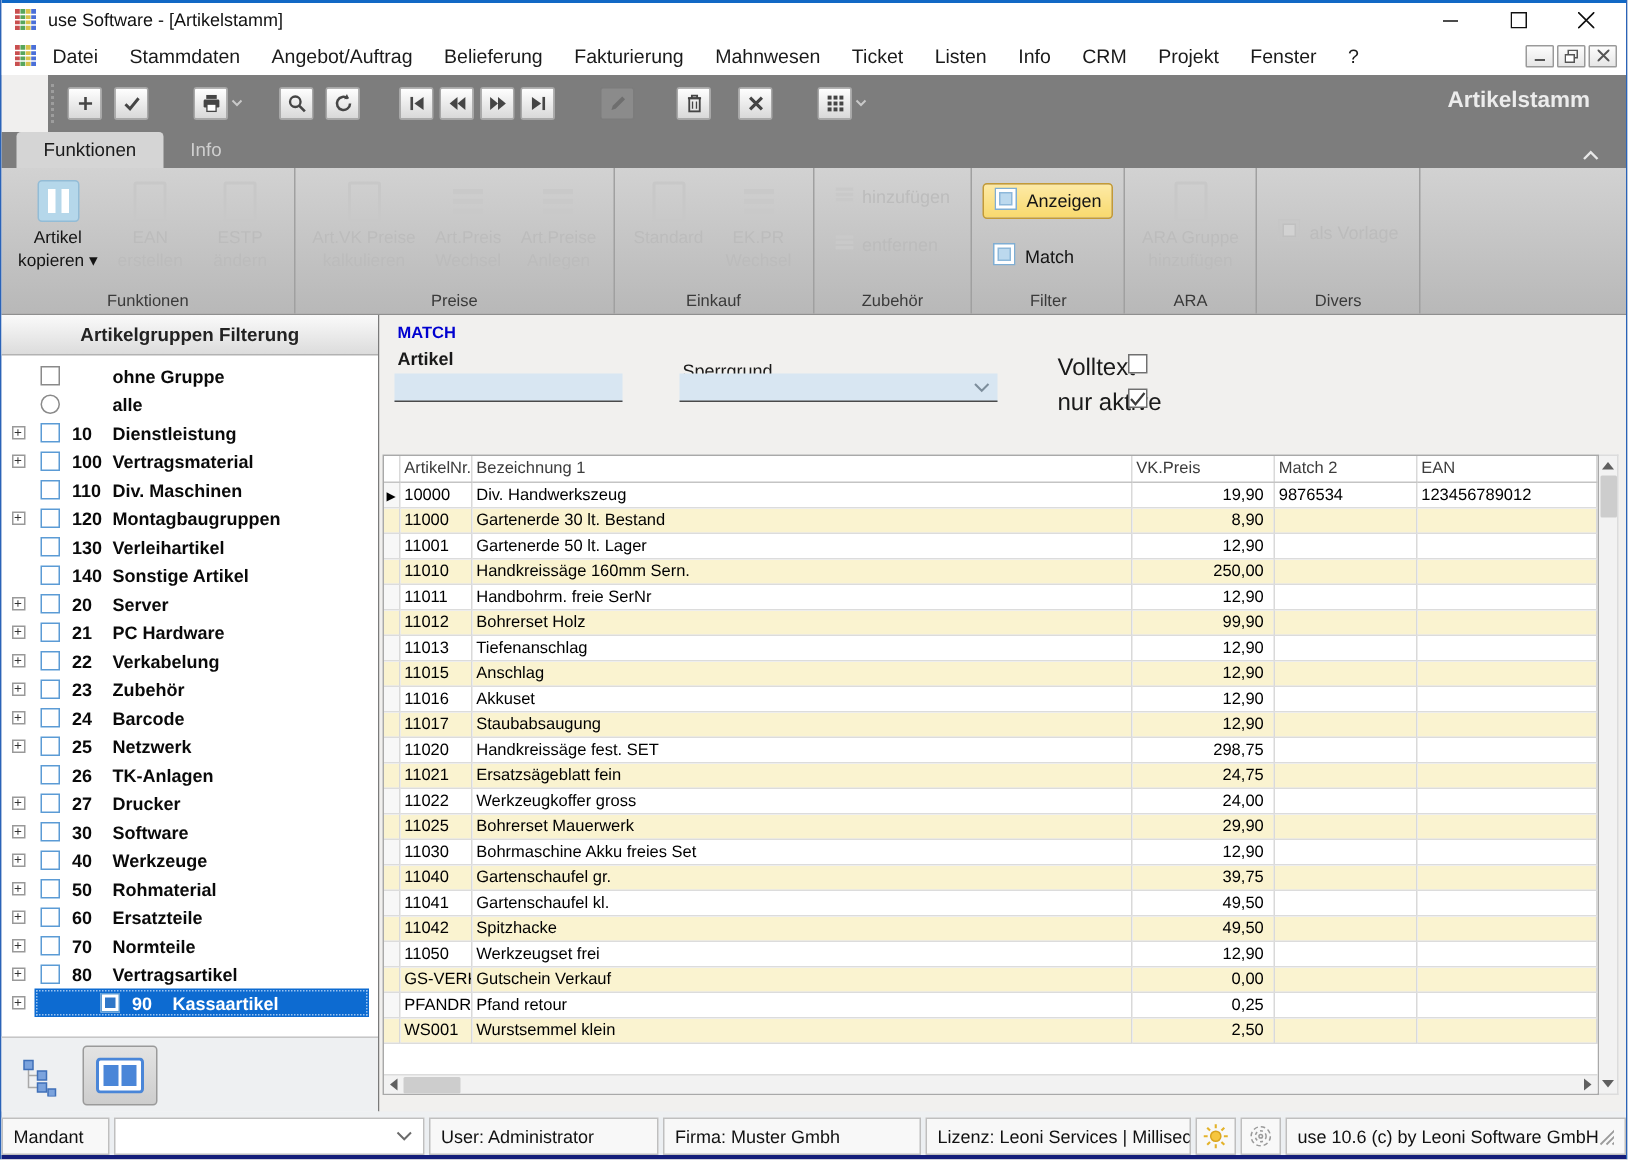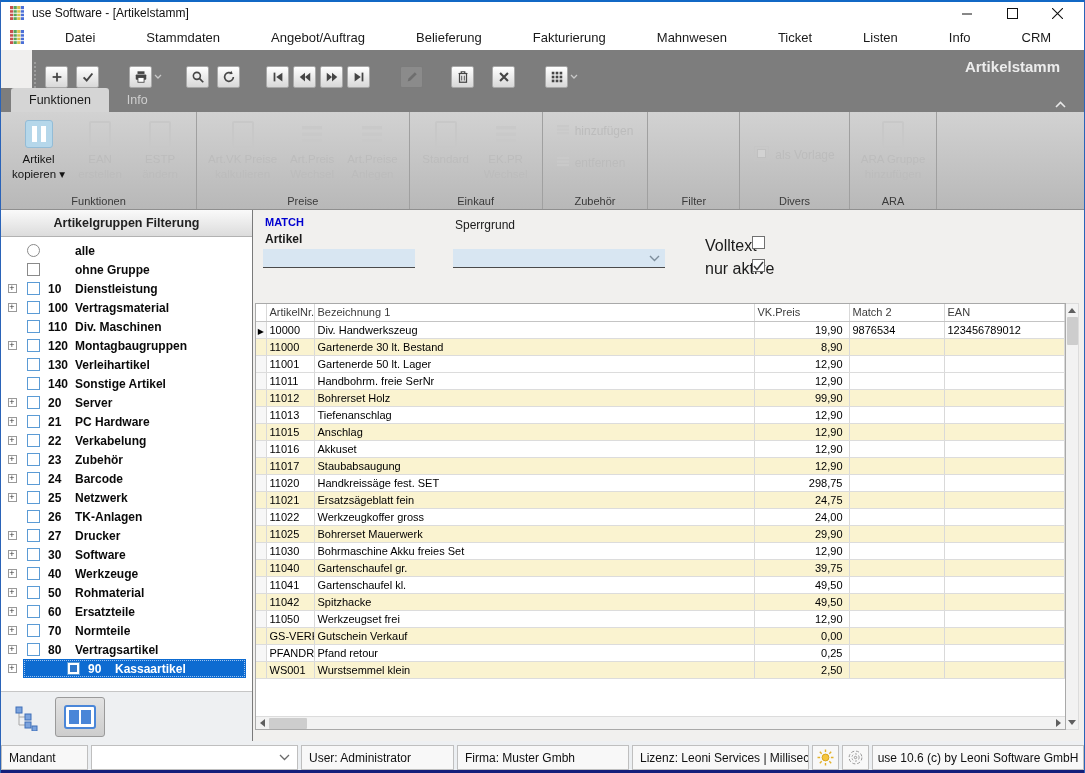--- a/index.html
+++ b/index.html
@@ -11,26 +11,26 @@
   
   .titlebar{ height:24px; background:#fff; border-top:2px solid #1168c5; display:flex; align-items:center; padding:0 4px 0 8px; flex:0 0 auto;}
   .app-icon{ width:16px; height:16px; display:inline-flex; flex:0 0 auto; }
   .title-text{ font-size:12px; color:#111; margin-left:7px; flex:1; }
   .win-controls{ display:flex; }
   .wc{ width:45px; height:20px; display:flex; align-items:center; justify-content:center; cursor:default;}
   
   .menubar{ height:26px; background:#fff; display:flex; align-items:center; padding:0 6px 0 8px; flex:0 0 auto;}
   .menubar .app-icon{ margin-right:10px; }
   #menu-items{ display:flex; gap:21px; flex:1; }
-  .menu-item{ font-size:13px; color:#1a1a1a; white-space:nowrap;margin-left:30px; }
+  .menu-item{ font-size:13px; color:#1a1a1a; white-space:nowrap; }
   .mdi-controls{ display:flex; gap:2px; }
   .mdi-btn{ width:19px; height:15px; border:1px solid #9a9a9a; background:linear-gradient(#fdfdfd,#e6e6e6);
             display:flex; align-items:center; justify-content:center; border-radius:1px;}
   
-  .toolbar{ height:38px; background:#7d7d7d; display:flex; align-items:flex-end; flex:0 0 auto; position:relative;margin-left:31px;}
+  .toolbar{ height:38px; background:#7d7d7d; display:flex; align-items:center; flex:0 0 auto; position:relative;margin-left:31px;}
   .tb-grip{ width:3px; height:26px; margin-left:2px; border-left:2px dotted #9d9d9d; }
   .tb-btn{ width:23px; height:22px; background:linear-gradient(#ffffff,#d8d8d8); border:1px solid #a8a8a8;
            border-radius:2px; display:flex; align-items:center; justify-content:center; }
   .tb-btn svg{ width:14px; height:14px; }
   .tb-btn.disabled{ background:#8b8b8b; border-color:#7c7c7c; }
   .tb-caret{ margin-left:2px; display:flex; align-items:center; }
   .screen-title{ position:absolute; right:24px; top:8px; font-size:15px; font-weight:bold; color:#ececec; }
   
   .tabrow{ height:24px; background:#7d7d7d; display:flex; align-items:flex-end; flex:0 0 auto; position:relative;}
   .tab{ height:24px; padding:0 18px; display:flex; align-items:center; font-size:12.5px; color:#cfcfcf; }
@@ -79,21 +79,21 @@
   .sidebar-footer{ height:50px; background:#eef0f2; border-top:1px solid #c6c6c6; display:flex; align-items:center; padding-left:10px; gap:16px; flex:0 0 auto;}
   .sf-btn{ display:flex; align-items:center; justify-content:center; }
   .sf-btn.pressed{ width:50px; height:40px; background:linear-gradient(#e3e3e3,#cdcdcd); border:1px solid #9a9a9a; border-radius:3px;}
   
   .main{ flex:1; display:flex; flex-direction:column; background:#f1f0ee; min-width:0;}
   .filterbar{ height:93px; position:relative; flex:0 0 auto; font-size:12px; color:#1a1a1a;}
   .f-match{ position:absolute; left:12px; top:6px; color:#0000d0; font-weight:bold; font-size:11px;}
   .f-artikel-label{ position:absolute; left:12px; top:22px; font-weight:bold;}
   .f-input{ position:absolute; left:10px; top:39px; width:152px; height:19px; background:#d8e6f2; border:none;
             border-bottom:1px solid #4a4a4a; font-family:inherit; font-size:12px; padding:0 4px;}
-  .f-sperr-label{ position:absolute; left:202px; top:8px; }
+  .f-sperr-label{ position:absolute; left:202px; top:30px; }
   .f-select{ position:absolute; left:200px; top:39px; width:212px; height:19px; background:#d8e6f2;
              border-bottom:1px solid #4a4a4a; display:flex; align-items:center; justify-content:flex-end; padding-right:5px;}
   .f-cbrow-label{ position:absolute; font-size:16px; }
   .f-cb{ position:absolute; width:13px; height:13px; border:1px solid #707070; background:#fff; display:flex; align-items:center; justify-content:center;}
   .f-cb svg{ display:block; }
   
   .grid-wrap{ flex:1; display:flex; margin:0 5px 11px 2px; min-height:0;}
   .grid-body{ flex:1; border:1px solid #a9a9a9; background:#fff; display:flex; flex-direction:column; min-width:0;}
   table.grid{ border-collapse:collapse; table-layout:fixed; width:100%; font-size:11px; }
   table.grid th{ height:17px; font-weight:normal; text-align:left; color:#3c3c3c; padding:0 3px;
@@ -112,21 +112,21 @@
   .h-thumb{ width:38px; height:11px; background:#cdcdcd; border-radius:1px; flex:0 0 auto;}
   .sc-spacer{ flex:1; }
   .tri-up{ width:0;height:0;border-left:4px solid transparent;border-right:4px solid transparent;border-bottom:5px solid #5f5f5f;}
   .tri-down{ width:0;height:0;border-left:4px solid transparent;border-right:4px solid transparent;border-top:5px solid #5f5f5f;}
   .tri-left{ width:0;height:0;border-top:4px solid transparent;border-bottom:4px solid transparent;border-right:5px solid #5f5f5f;}
   .tri-right{ width:0;height:0;border-top:4px solid transparent;border-bottom:4px solid transparent;border-left:5px solid #5f5f5f;}
   
   .status-gap{ height:4px; background:#eef0f2; flex:0 0 auto;}
   .statusbar{ height:25px; background:#eceff2; display:flex; align-items:stretch; gap:3px; flex:0 0 auto; font-size:12px; color:#111;}
   .sb-seg{ background:#f8f8f8; border:1px solid #bfbfbf; display:flex; align-items:center; padding:0 7px; white-space:nowrap; overflow:hidden;}
-  .sb-mandant{ width:87px; }
+  .sb-mandant{ width:72px; }
   .sb-combo{ width:207px; background:#fff; justify-content:space-between; }
   .sb-combo-text{ color:#1c1ccd;margin-top:41px; }
   .sb-user{ width:153px; }
   .sb-firma{ width:172px; }
   .sb-lizenz{ width:177px; }
   .sb-icon{ width:27px; justify-content:center; padding:0;}
   .sb-version{ flex:1; justify-content:center;}
   .window-bottom{ height:3px; background:#141e7a; flex:0 0 auto;}
 </style>
 </head>
@@ -437,68 +437,84 @@
                   <rect x="0" y="4.5" width="12" height="2.2"></rect>
                   <rect x="0" y="8" width="12" height="2.2"></rect>
                 </g>
               </svg></span>
             <span class="rb-line-sm">entfernen</span>
           </div>
         </div>
         <div class="rb-glabel">Zubehör</div>
       </div>
       <div class="rb-group stack">
+        <div class="rb-items">
+          <div class="rb-small highlight">
+            <span class="rb-ic"><svg width="15" height="15">
+                <rect x="0.5" y="0.5" width="14" height="14" fill="#fff" stroke="#7faed4"></rect>
+                <rect x="3.5" y="3.5" width="8" height="8" fill="#bcd9ee" stroke="#8db8da"></rect>
+              </svg></span>
+            <span class="rb-line-sm">Anzeigen</span>
+          </div>
+          <div class="rb-small">
+            <span class="rb-ic"><svg width="15" height="15">
+                <rect x="0.5" y="0.5" width="14" height="14" fill="#fff" stroke="#7faed4"></rect>
+                <rect x="3.5" y="3.5" width="8" height="8" fill="#bcd9ee" stroke="#8db8da"></rect>
+              </svg></span>
+            <span class="rb-line-sm">Match</span>
+          </div>
+        </div>
         <div class="rb-glabel">Filter</div>
+      </div>
+      <div class="rb-group">
+        <div class="rb-items">
+          <div class="rb-large disabled">
+            <span class="rb-ic">
+              <span class="ic-rect"></span>
+            </span>
+            <div class="rb-line">ARA Gruppe</div>
+            <div class="rb-line">hinzufügen</div>
+          </div>
+        </div>
+        <div class="rb-glabel">ARA</div>
       </div>
       <div class="rb-group stack center">
         <div class="rb-items">
           <div class="rb-small disabled">
             <span class="rb-ic"><svg width="15" height="15">
                 <rect x="0.5" y="0.5" width="14" height="14" fill="none" stroke="#c6c6c6"></rect>
                 <rect x="3.5" y="3.5" width="8" height="8" fill="#d2d2d2" stroke="#c0c0c0"></rect>
               </svg></span>
             <span class="rb-line-sm">als Vorlage</span>
           </div>
         </div>
         <div class="rb-glabel">Divers</div>
       </div>
-      <div class="rb-group">
-        <div class="rb-items">
-          <div class="rb-large disabled">
-            <span class="rb-ic">
-              <span class="ic-rect"></span>
-            </span>
-            <div class="rb-line">ARA Gruppe</div>
-            <div class="rb-line">hinzufügen</div>
-          </div>
-        </div>
-        <div class="rb-glabel">ARA</div>
-      </div>
       <div class="rb-flex-rest"></div>
     </div>
 
   <div class="content">
 
     <aside class="sidebar">
       <div class="sidebar-header">Artikelgruppen Filterung</div>
       <div class="tree" id="tree">
           <div class="tree-row">
             <span class="expander"></span>
             <span class="tree-hl">
+              <span class="t-check"></span>
+              <span class="t-num"></span>
+              <span class="t-label">ohne Gruppe</span>
+            </span>
+          </div>
+          <div class="tree-row">
+            <span class="expander"></span>
+            <span class="tree-hl">
               <span class="t-radio"></span>
               <span class="t-num"></span>
               <span class="t-label">alle</span>
-            </span>
-          </div>
-          <div class="tree-row">
-            <span class="expander"></span>
-            <span class="tree-hl">
-              <span class="t-check"></span>
-              <span class="t-num"></span>
-              <span class="t-label">ohne Gruppe</span>
             </span>
           </div>
           <div class="tree-row">
             <span class="expander has">
               <span class="exp-box">+</span>
             </span>
             <span class="tree-hl">
               <span class="t-check blue"></span>
               <span class="t-num">10</span>
               <span class="t-label">Dienstleistung</span>
@@ -777,20 +793,28 @@
                   <td>Gartenerde 30 lt. Bestand</td>
                   <td class="num">8,90</td>
                   <td></td>
                   <td></td>
                 </tr>
                 <tr>
                   <td class="mk"></td>
                   <td>11001</td>
                   <td>Gartenerde 50 lt. Lager</td>
                   <td class="num">12,90</td>
+                  <td></td>
+                  <td></td>
+                </tr>
+                <tr class="alt">
+                  <td class="mk"></td>
+                  <td>11010</td>
+                  <td>Handkreissäge 160mm Sern.</td>
+                  <td class="num">250,00</td>
                   <td></td>
                   <td></td>
                 </tr>
                 <tr>
                   <td class="mk"></td>
                   <td>11011</td>
                   <td>Handbohrm. freie SerNr</td>
                   <td class="num">12,90</td>
                   <td></td>
                   <td></td>

